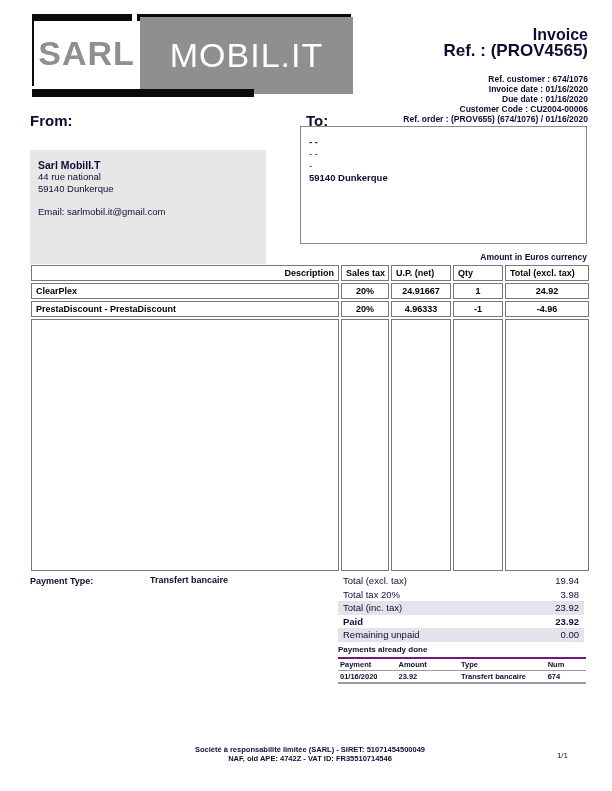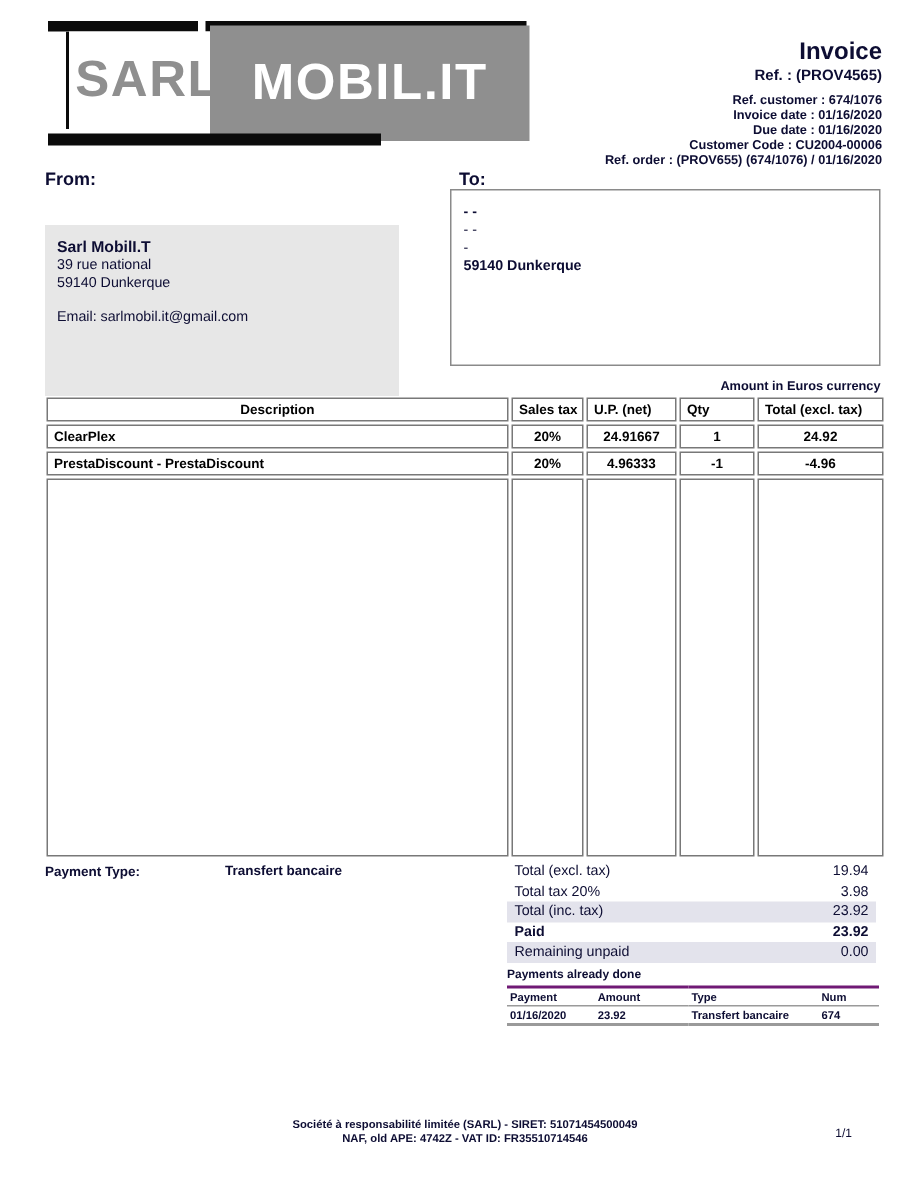--- a/index.html
+++ b/index.html
@@ -5,54 +5,54 @@
   html,body{margin:0;padding:0;background:#fff;}
   .page{position:relative;width:612px;height:791px;background:#fff;
         font-family:"Liberation Sans",sans-serif;color:#0d0d33;overflow:hidden;}
 
   
   .logo{position:absolute;left:30px;top:14px;width:336px;height:88px;}
   .logo .seg{position:absolute;background:#0b0b0b;height:7px;top:0;}
   .logo .seg1{left:2px;width:100px;}
   .logo .seg2{left:107px;width:214px;}
   .sarl-box{position:absolute;left:2px;top:7px;width:105px;height:65px;background:#fff;
-            border-left:2px solid #0b0b0b;display:flex;align-items:center;justify-content:center;margin-left:12px;}
+            border-left:2px solid #0b0b0b;display:flex;align-items:center;justify-content:center;}
   .sarl-box span{color:#8f8f8f;font-weight:bold;font-size:34px;letter-spacing:1px;}
   .mobil-box{position:absolute;left:110px;top:3px;width:213px;height:77px;background:#8f8f8f;
              display:flex;align-items:center;justify-content:center;}
-  .mobil-box span{color:#ffffff;font-weight:bold;font-size:34px;letter-spacing:1px;}
+  .mobil-box span{color:#ffffff;font-weight:normal;font-size:34px;letter-spacing:1px;}
   .bar-bottom{position:absolute;left:2px;top:75px;width:222px;height:8px;background:#0b0b0b;}
 
   
   .inv-header{position:absolute;right:24px;top:26px;text-align:right;color:#0d0d33;}
   .inv-title{font-size:16px;font-weight:bold;line-height:18px;}
-  .inv-ref{font-size:10px;font-weight:bold;line-height:14px;margin-bottom:3px;}
+  .inv-ref{font-size:17px;font-weight:bold;line-height:14px;margin-bottom:16px;}
   .inv-line{font-size:8.5px;font-weight:bold;line-height:10px;}
 
   
-  .blk-label{position:absolute;font-size:12px;font-weight:bold;}
+  .blk-label{position:absolute;font-size:15px;font-weight:bold;}
   .from-label{left:30px;top:112px;}
   .to-label{left:306px;top:112px;}
   .from-box{position:absolute;left:30px;top:126px;width:236px;height:114px;background:#e7e7e7;
             padding:9px 8px;box-sizing:border-box;font-size:9.5px;line-height:12px;margin-top:24px;}
   .from-company{font-weight:bold;font-size:10.5px;}
   .from-gap{height:11px;}
   .to-box{position:absolute;left:300px;top:126px;width:287px;height:118px;background:#fff;
           border:1px solid #8a8a8a;padding:9px 8px;box-sizing:border-box;
           font-size:9.5px;line-height:12px;}
   .to-line-bold{font-weight:bold;}
 
   
   .currency-note{position:absolute;right:25px;top:252px;font-size:8.5px;font-weight:bold;}
   .items-wrap{position:absolute;left:29px;top:263px;width:554px;}
   table.items{border-collapse:separate;border-spacing:2px;width:100%;table-layout:fixed;}
   table.items th,table.items td{border:1px solid #787878;background:#fff;color:#000;
        font-size:9px;font-weight:bold;padding:2px 4px;overflow:hidden;white-space:nowrap;}
   table.items th{text-align:left;}
-  table.items th.desc{text-align:center;}
+  table.items th.desc{text-align:right;}
   table.items td.num{text-align:center;}
   table.items tr.filler td{height:246px;}
   col.c-desc{width:308px;} col.c-tax{width:48px;} col.c-up{width:60px;}
   col.c-qty{width:50px;} col.c-total{width:84px;}
 
   
   .pay-type-label{position:absolute;left:30px;top:576px;font-size:9px;font-weight:bold;}
   .pay-type-value{position:absolute;left:150px;top:575px;font-size:9px;font-weight:bold;}
   .totals{position:absolute;left:338px;top:574px;width:246px;font-size:9.5px;}
   .t-row{display:flex;justify-content:space-between;padding:1px 5px;line-height:11.5px;}
@@ -97,21 +97,21 @@
     <div class="inv-line">Ref. customer : 674/1076</div>
     <div class="inv-line">Invoice date : 01/16/2020</div>
     <div class="inv-line">Due date : 01/16/2020</div>
     <div class="inv-line">Customer Code : CU2004-00006</div>
     <div class="inv-line">Ref. order : (PROV655) (674/1076) / 01/16/2020</div>
   </div>
 
   <div class="blk-label from-label">From:</div>
   <div class="from-box">
     <div class="from-company">Sarl MobilI.T</div>
-    <div>39 rue national</div>
+    <div>44 rue national</div>
     <div>59140 Dunkerque</div>
     <div class="from-gap"></div>
     <div>Email: sarlmobil.it@gmail.com</div>
   </div>
 
   <div class="blk-label to-label">To:</div>
   <div class="to-box">
     <div class="to-line-bold">- -</div>
     <div>- -</div>
     <div>-</div>

